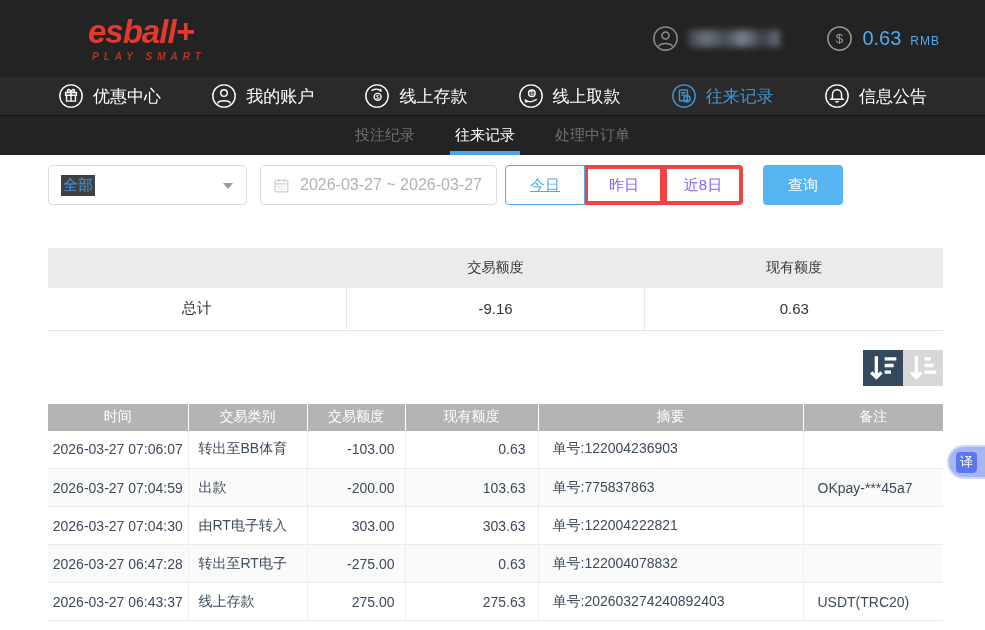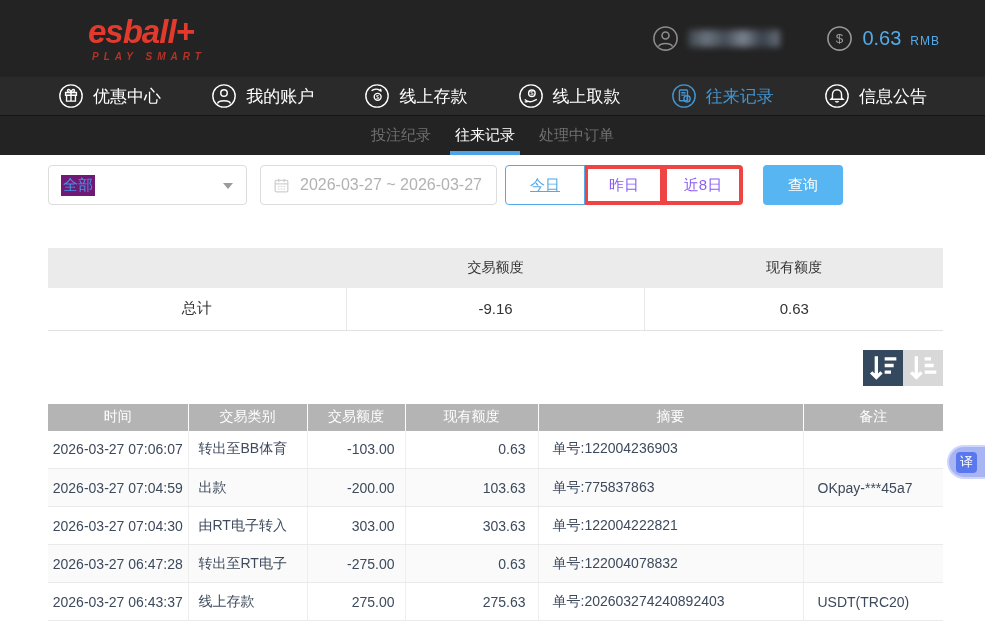--- a/index.html
+++ b/index.html
@@ -41,40 +41,40 @@
     justify-content:space-between; padding:0 58px;
     border-bottom:1px solid #161616;
   }
   .nav-item { display:flex; align-items:center; gap:9px; color:#fff; cursor:pointer; }
   .nav-item .icon { width:26px; height:26px; display:block; }
   .nav-item .nav-label { font-size:17px; }
   .nav-item.active { color:#4296d2; }
   
   .subtabs {
     height:39px; background:#232323; display:flex; align-items:stretch;
-    justify-content:center; gap:14px;
+    justify-content:center; gap:30px;
   }
   .subtab {
     display:flex; align-items:center; padding:0 5px; font-size:15px;
     color:#6f6f6f; position:relative; cursor:pointer;
   }
   .subtab.active { color:#fff; }
   .subtab.active::after {
     content:""; position:absolute; left:0; right:0; bottom:0; height:4px;
     background:#4da3e8;
   }
   
   .content { padding:10px 42px 0 48px; }
   .filter-row { display:flex; height:40px; align-items:stretch; }
   .dropdown {
     width:199px; border:1px solid #dcdcdc; border-radius:4px;
     display:flex; align-items:center; padding:0 12px; position:relative;
     cursor:pointer; background:#fff;
   }
-  .dropdown-value { background:#701a75; color:#4496ec; font-size:15px; padding:1px 2px; }
+  .dropdown-value { background:#404040; color:#4496ec; font-size:15px; padding:1px 2px; }
   .dropdown-caret {
     position:absolute; right:13px; top:17px; width:0; height:0;
     border-left:5px solid transparent; border-right:5px solid transparent;
     border-top:6px solid #9b9b9b;
   }
   .date-field {
     width:237px; margin-left:13px; border:1px solid #dcdcdc; border-radius:4px;
     display:flex; align-items:center; padding:0 11px; gap:9px;
     color:#b2b2b2; font-size:16px; cursor:pointer; background:#fff;
   }

